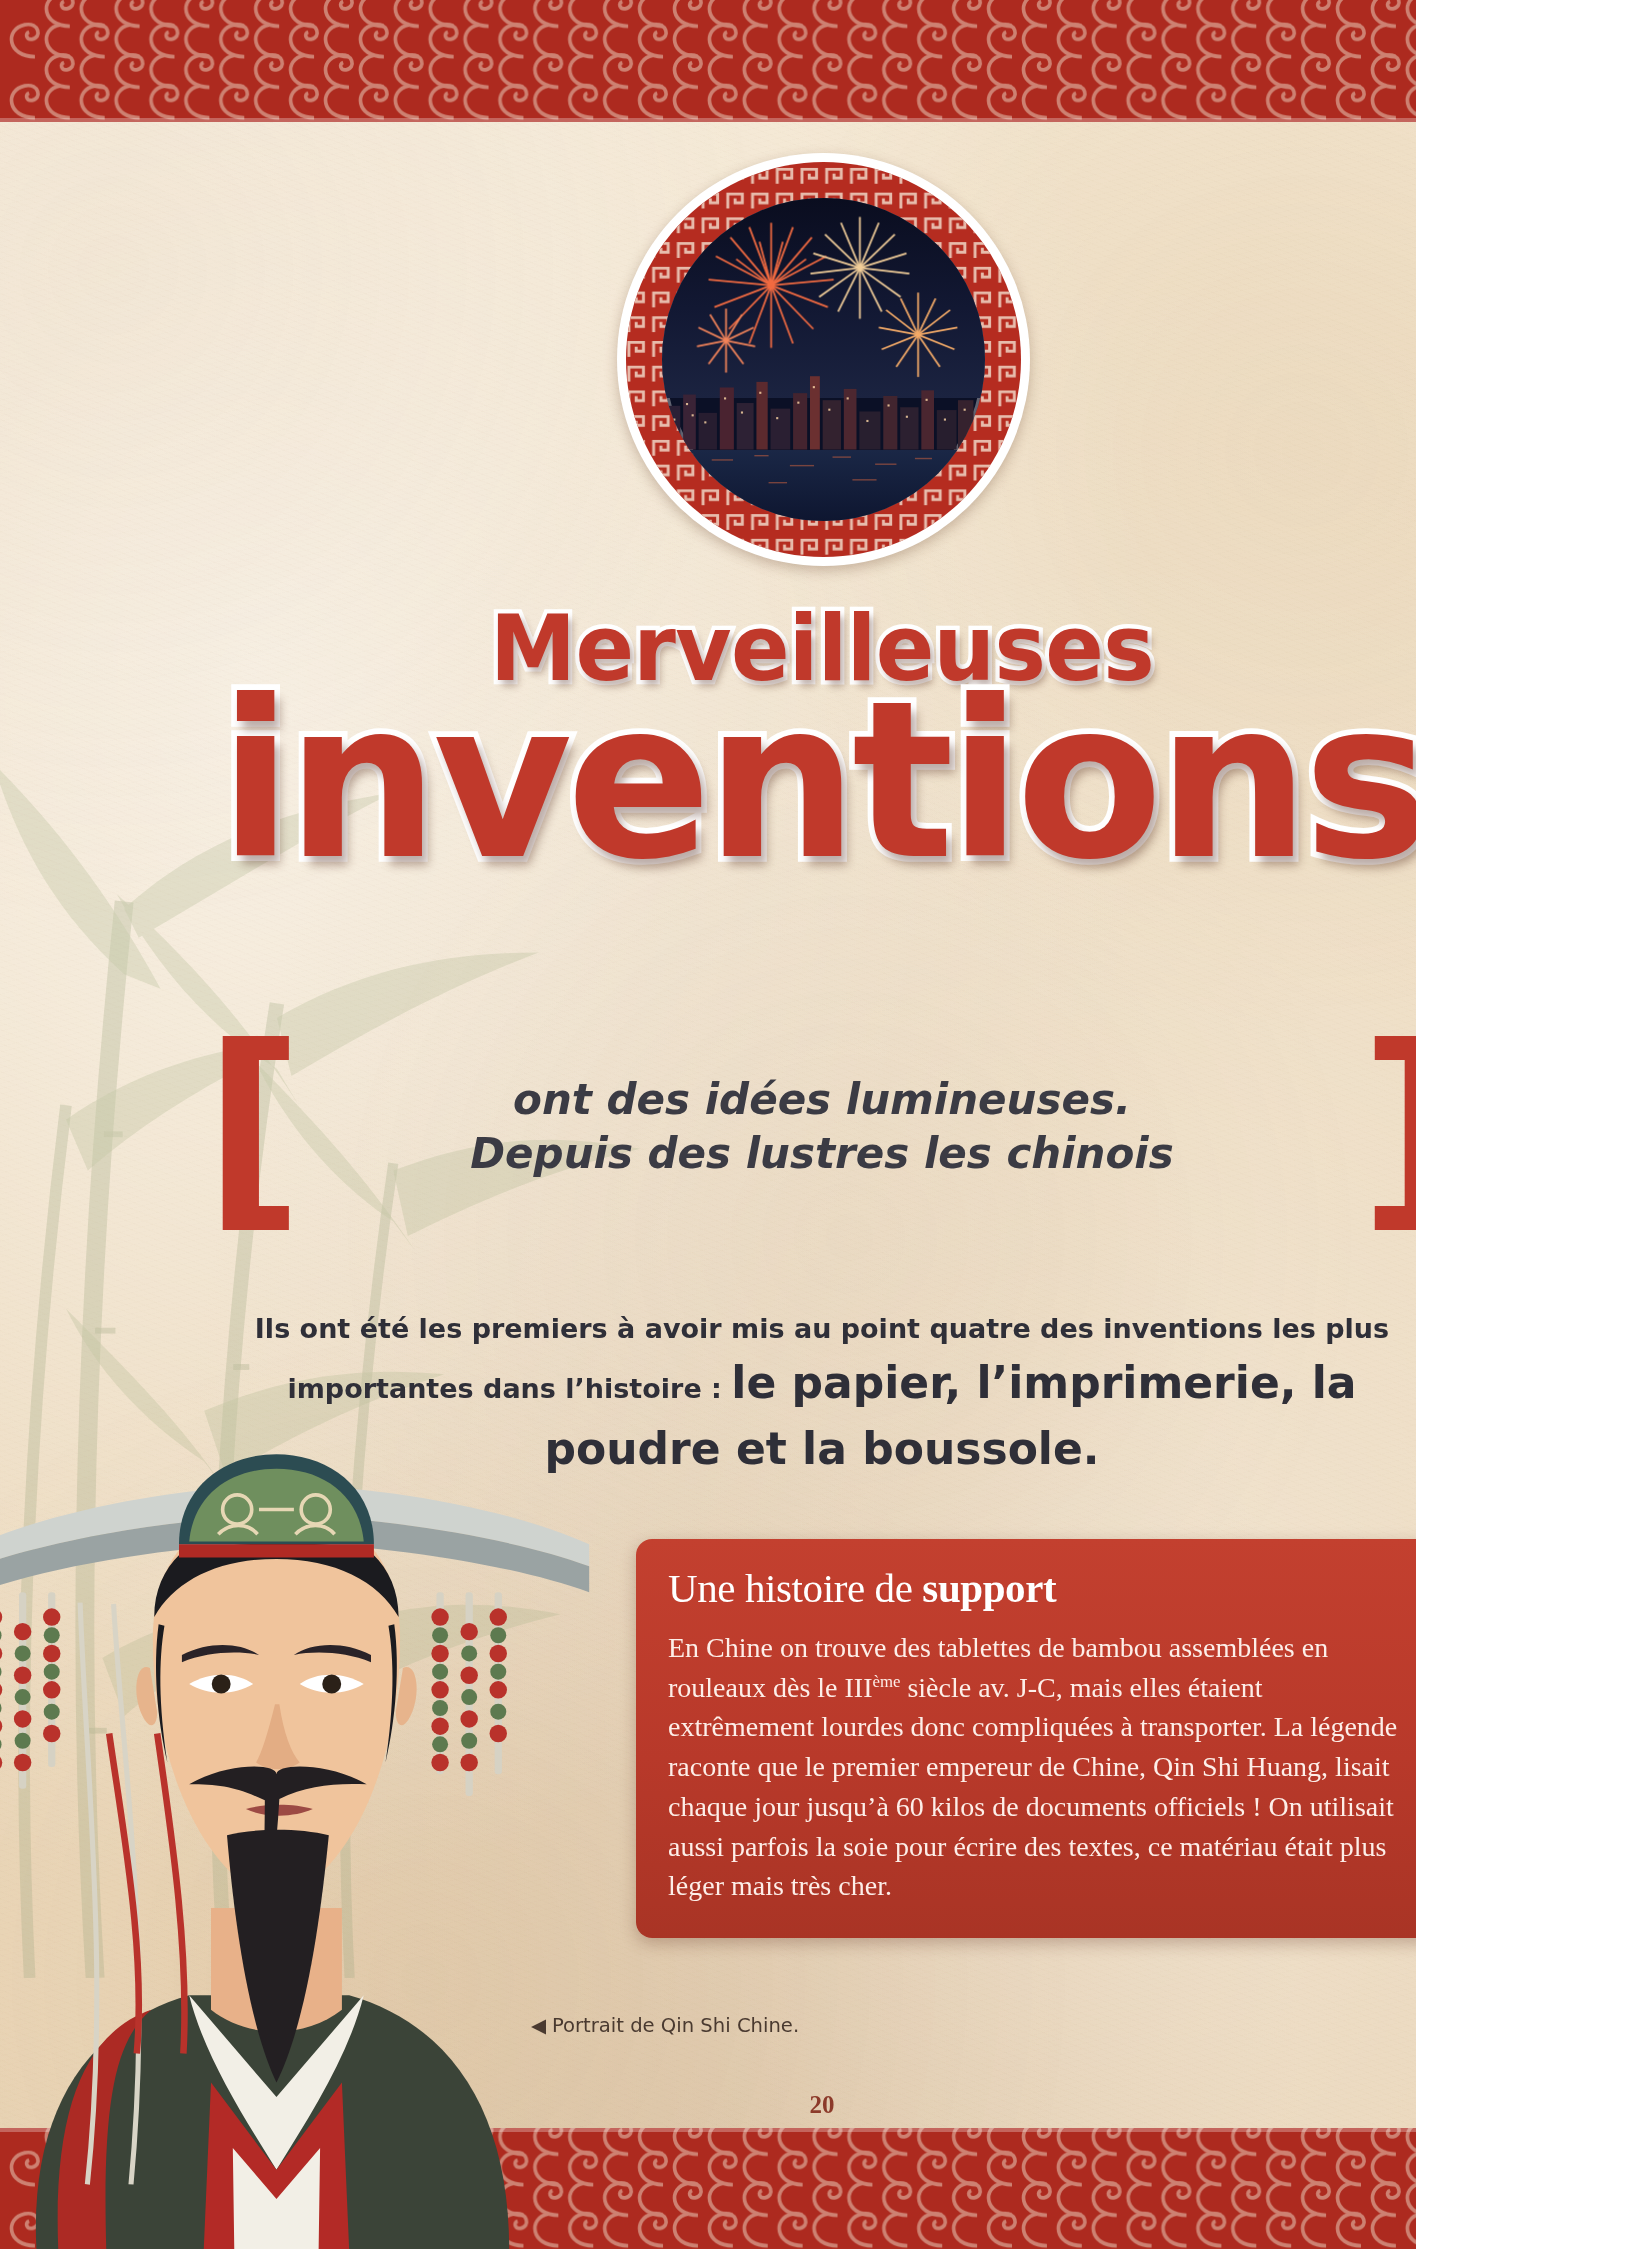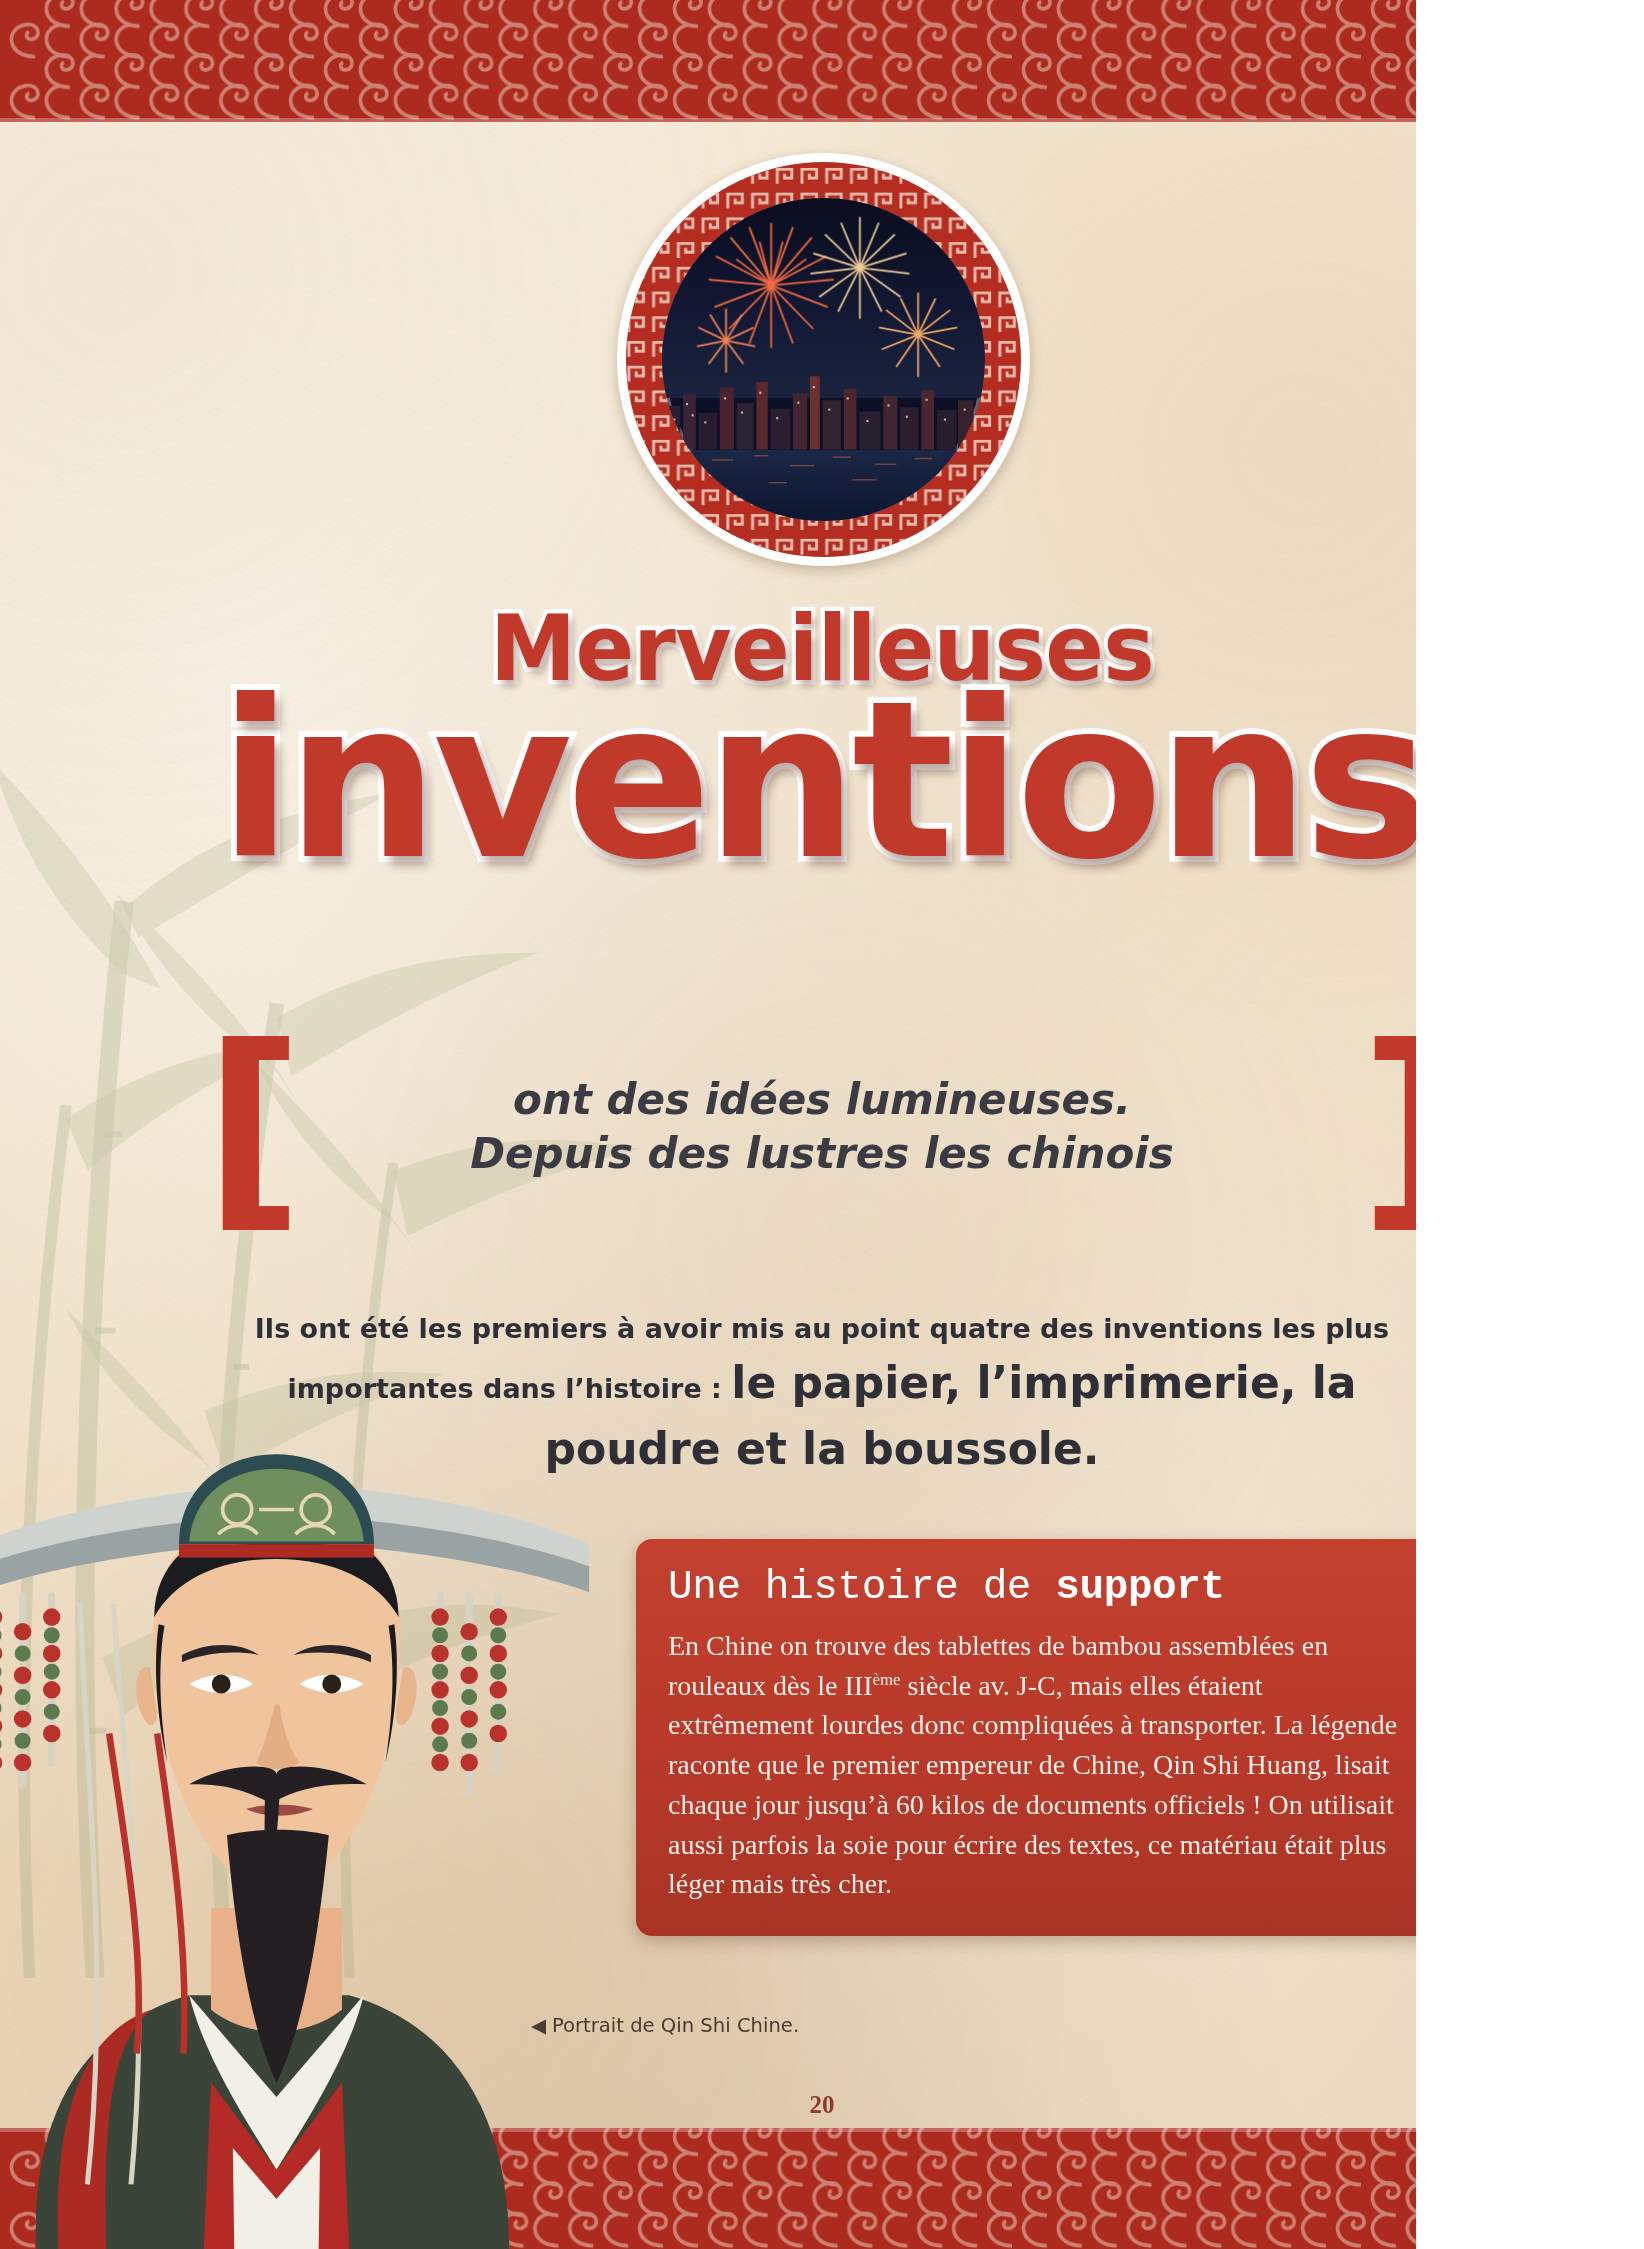--- a/index.html
+++ b/index.html
@@ -221,21 +221,21 @@
     top: 1539px;
     width: 809px;
     border-radius: 16px;
     background: linear-gradient(180deg, #c3402f 0%, #b8392a 55%, #a93425 100%);
     box-shadow: 0 5.8px 16px rgba(90,40,25,.28);
     padding: 22px 32px 32px 32px;
     box-sizing: border-box;
   }
   .redbox h2 {
     margin: 2.9px 0 16px 0;
-    font-family: Liberation Mono, monospace;
+    font-family: Liberation Serif, serif;
     font-size: 41px;
     font-weight: normal;
     color: #ffffff;
     letter-spacing: -0.4px;
   }
   .redbox h2 b { font-weight: bold; }
   .redbox p {
     margin: 0;
     font-family: Liberation Serif, serif;
     font-size: 28px;

